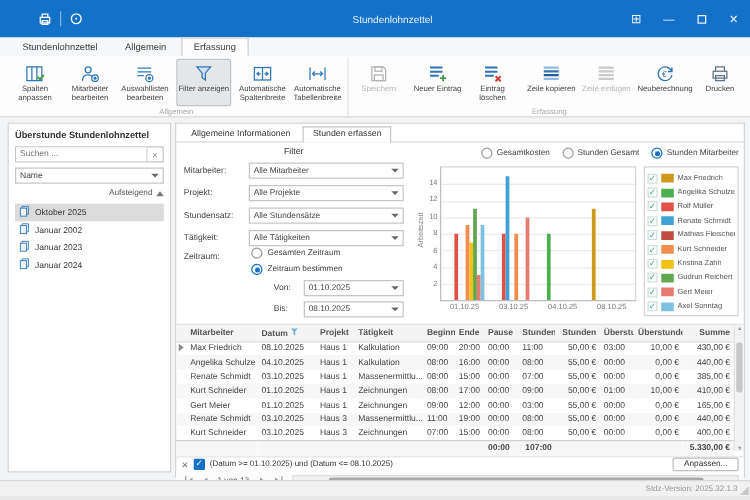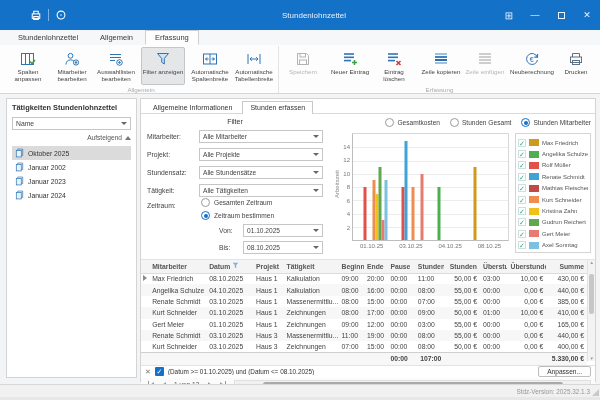--- a/index.html
+++ b/index.html
@@ -315,21 +315,25 @@
               <rect x="4.5" y="9.5" width="7" height="4"></rect>
             </svg>
           </span>
           <span class="rlabel">Drucken</span>
         </div>
         <div class="rgroup-label">Erfassung</div>
       </div>
     </div>
 
   <div class="sidebar">
-    <div class="sb-title">Tätigkeiten Stundenlohnzettel</div>
+    <div class="sb-title">Überstunde Stundenlohnzettel</div>
+    <div class="sb-search">
+      <input placeholder="Suchen ..." style="">
+      <span class="sb-clear">✕</span>
+    </div>
     <div class="sb-select">
       <span>Name</span>
       <span class="caret"></span>
     </div>
     <div class="sb-sort">
       <span>Aufsteigend</span>
       <span class="tri-up"></span>
     </div>
     <div id="sb-list">
         <div class="sb-item selected">

